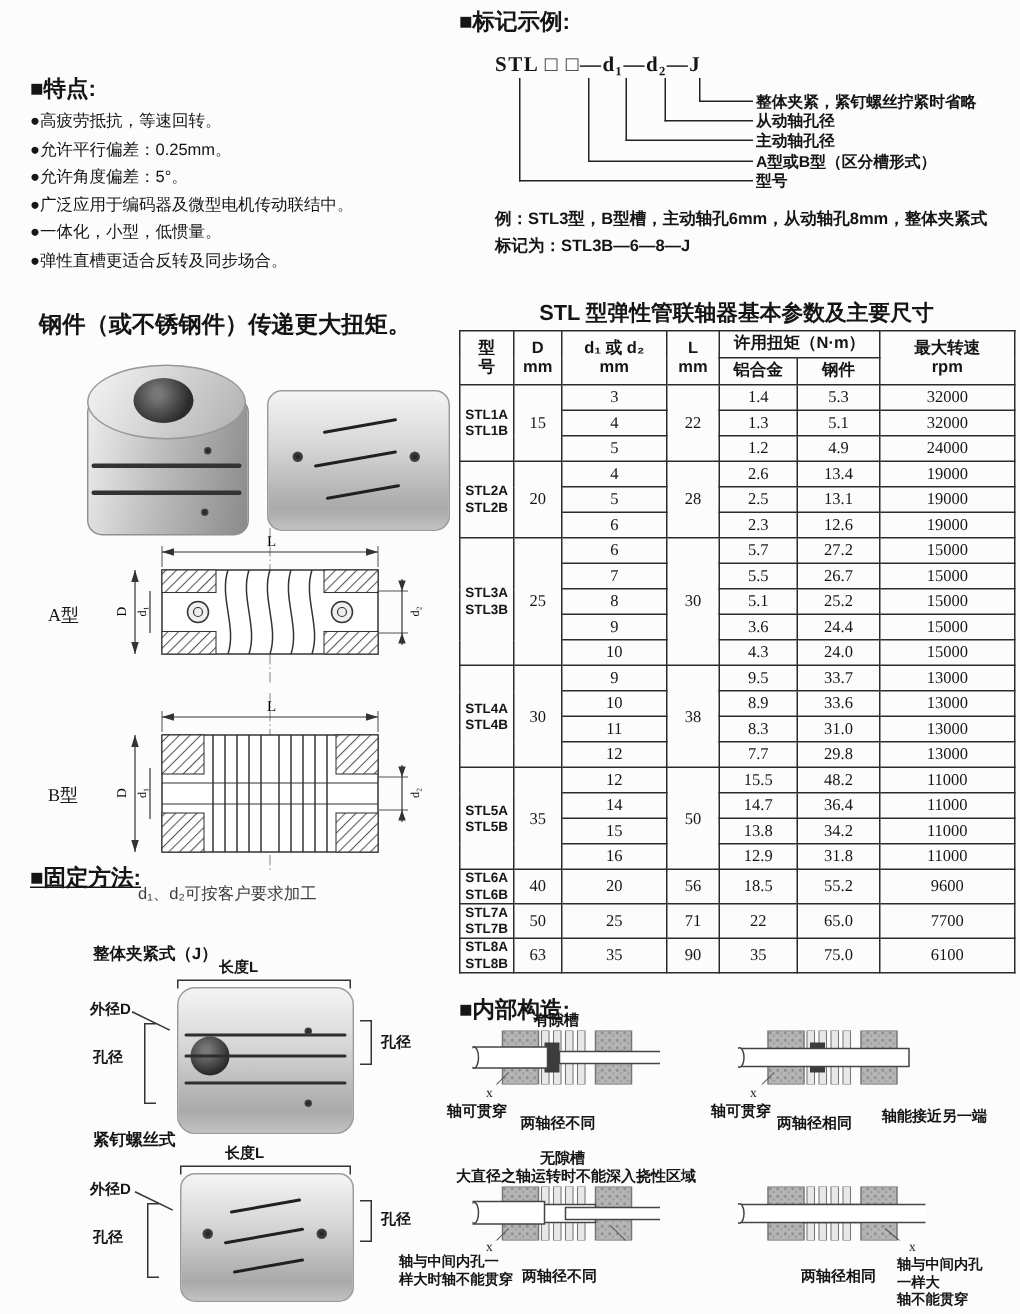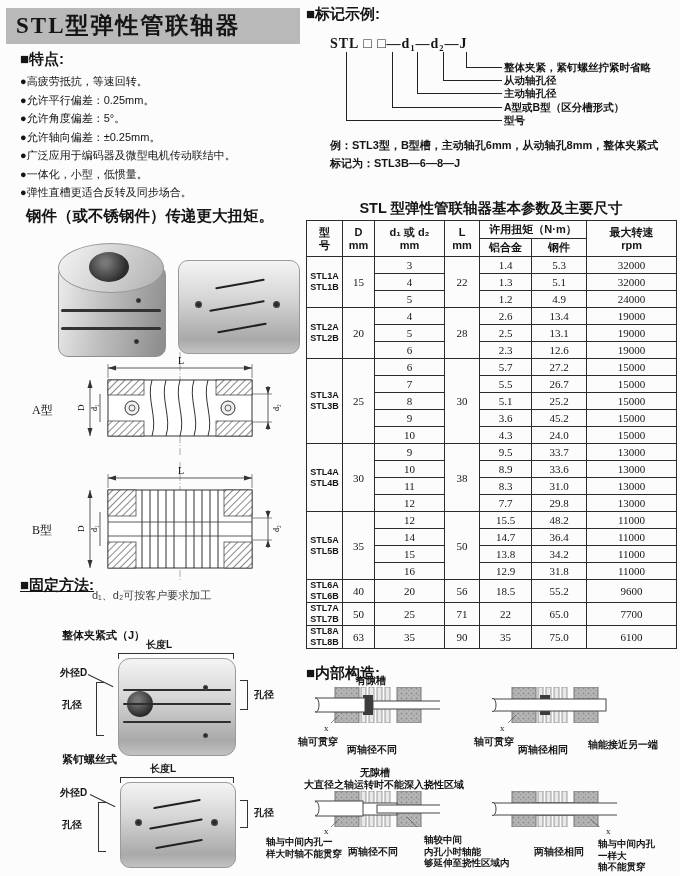--- a/index.html
+++ b/index.html
@@ -73,28 +73,26 @@
         <line x1="0" y1="0" x2="0" y2="5" stroke="#555" stroke-width="1.4"></line>
       </pattern>
       <pattern id="spk" width="5" height="5" patternUnits="userSpaceOnUse">
         <rect width="5" height="5" fill="#b5b5b5"></rect>
         <circle cx="1.5" cy="1.5" r="1" fill="#8d8d8d"></circle>
         <circle cx="3.8" cy="3.6" r="0.8" fill="#9a9a9a"></circle>
       </pattern>
     </defs>
   </svg>
 
-  <div class="abs title-bar">STL型弹性管联轴器</div>
 
   <div class="abs h-sec" style="left:20px;top:50px;">■特点:</div>
   <ul class="abs features">
     <li>●高疲劳抵抗，等速回转。</li>
     <li>●允许平行偏差：0.25mm。</li>
     <li>●允许角度偏差：5°。</li>
-    <li>●允许轴向偏差：±0.25mm。</li>
     <li>●广泛应用于编码器及微型电机传动联结中。</li>
     <li>●一体化，小型，低惯量。</li>
     <li>●弹性直槽更适合反转及同步场合。</li>
   </ul>
 
   <div class="abs steel-note">钢件（或不锈钢件）传递更大扭矩。</div>
 
   <div class="abs" style="left:58px;top:243px;width:106px;height:112px;">
     <div class="abs pa-body"></div>
     <div class="abs pa-top"></div>
@@ -351,21 +349,21 @@
         </tr>
         <tr>
           <td class="c-num">8</td>
           <td class="c-num">5.1</td>
           <td class="c-num">25.2</td>
           <td class="c-num">15000</td>
         </tr>
         <tr>
           <td class="c-num">9</td>
           <td class="c-num">3.6</td>
-          <td class="c-num">45.2</td>
+          <td class="c-num">24.4</td>
           <td class="c-num">15000</td>
         </tr>
         <tr>
           <td class="c-num">10</td>
           <td class="c-num">4.3</td>
           <td class="c-num">24.0</td>
           <td class="c-num">15000</td>
         </tr>
         <tr>
           <td class="c-model" rowspan="4">STL4A
@@ -514,23 +512,20 @@
     <rect x="-2" y="10" width="50" height="15" fill="#fff" stroke="#444"></rect>
     <rect x="62" y="14" width="65" height="8" fill="#fff" stroke="#444"></rect>
     <ellipse cx="1" cy="17.5" rx="3" ry="7" fill="#fff" stroke="#444"></ellipse>
     <line x1="24" y1="28" x2="14" y2="38" stroke="#555" stroke-width="0.7"></line>
     <line x1="92" y1="26" x2="104" y2="38" stroke="#555" stroke-width="0.7"></line>
   </svg>
   <span class="abs x-mark" style="left:324px;top:826px;">x</span>
   <span class="abs int-lbl" style="left:266px;top:836px;width:100px;font-size:9.5px;">轴与中间内孔一
 样大时轴不能贯穿</span>
   <span class="abs int-lbl" style="left:348px;top:846px;">两轴径不同</span>
-  <span class="abs int-lbl" style="left:424px;top:834px;width:112px;font-size:9.5px;">轴较中间
-内孔小时轴能
-够延伸至挠性区域内</span>
 
   <svg class="abs" style="left:492px;top:791px;" width="125" height="36">
     <g fill="#e8e8e8" stroke="#777" stroke-width="0.7">
       <rect x="46" y="0" width="5" height="36"></rect>
         <rect x="54" y="0" width="5" height="36"></rect>
       <rect x="62" y="0" width="5" height="36"></rect>
         <rect x="70" y="0" width="5" height="36"></rect>
     </g>
     <rect x="20" y="0" width="24" height="36" fill="url(#spk)" stroke="#777"></rect>
     <rect x="82" y="0" width="24" height="36" fill="url(#spk)" stroke="#777"></rect>

